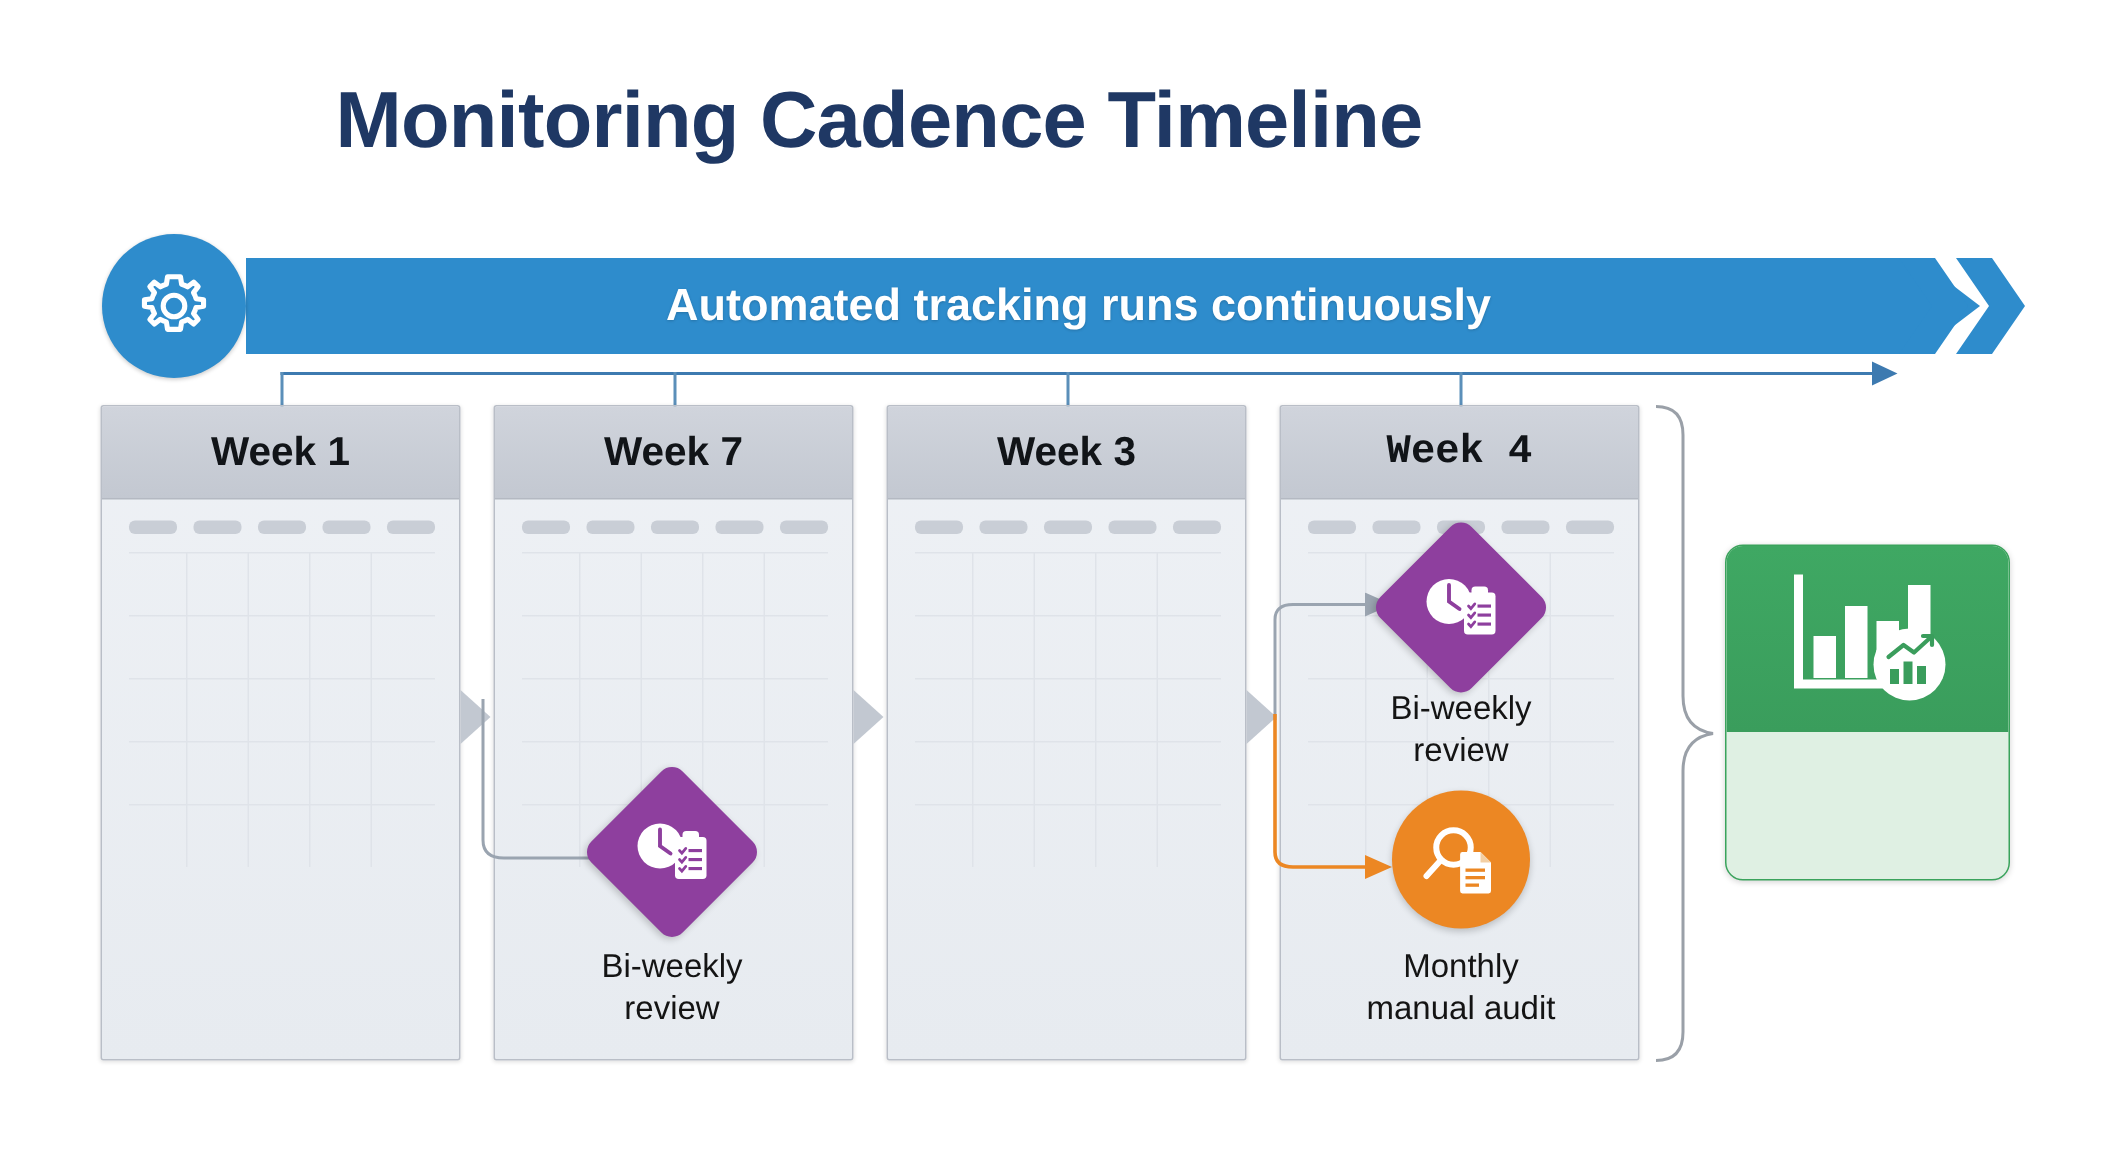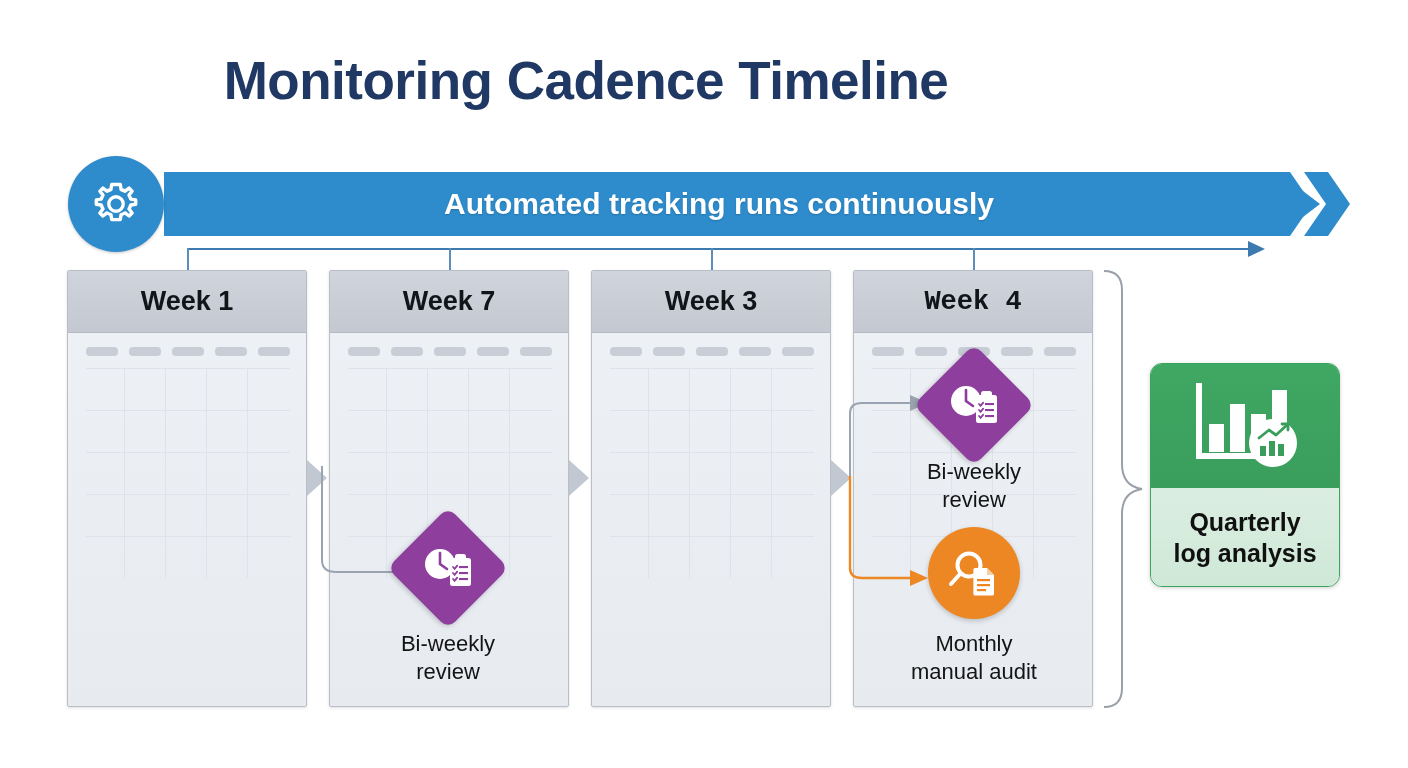--- a/index.html
+++ b/index.html
@@ -371,19 +371,15 @@
         <circle cx="84" cy="63" r="24" fill="#ffffff"></circle>
         <g fill="#3a9d5c">
           <rect x="71" y="66" width="6" height="10"></rect>
           <rect x="80" y="61" width="6" height="15"></rect>
           <rect x="89" y="64" width="6" height="12"></rect>
         </g>
         <path d="M70 58 L80 50 L87 55 L98 45" stroke="#3a9d5c" stroke-width="2.8" fill="none" stroke-linecap="round" stroke-linejoin="round"></path>
         <path d="M93 44 h6 v6" stroke="#3a9d5c" stroke-width="2.8" fill="none" stroke-linecap="round" stroke-linejoin="round"></path>
       </svg>
     </div>
-    <div class="green-bottom">
-      <span>Quarterly
-log analysis</span>
-    </div>
   </div>
 
 </div>
 
 </body></html>

